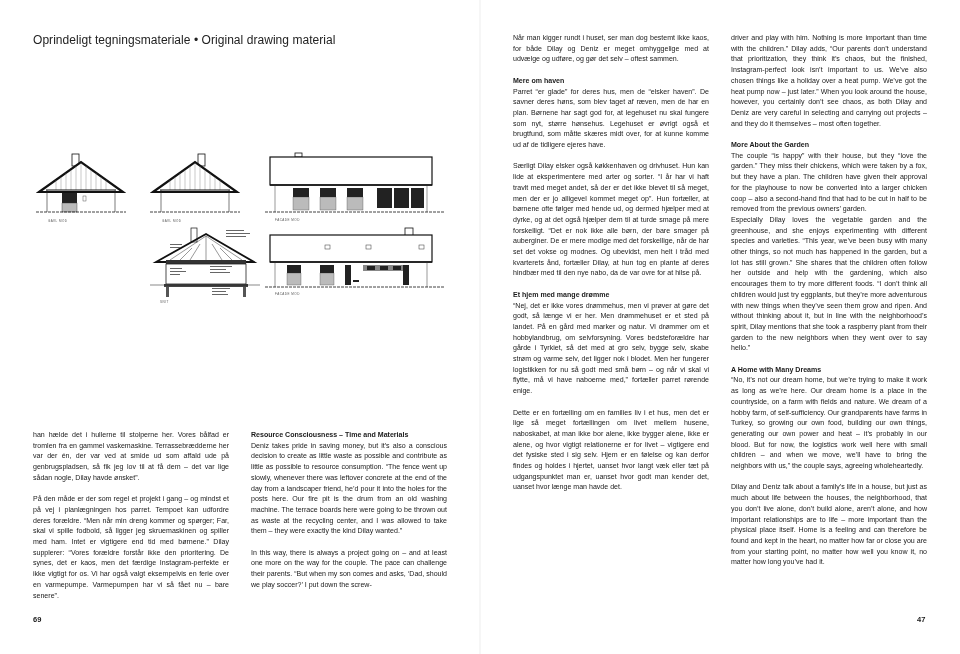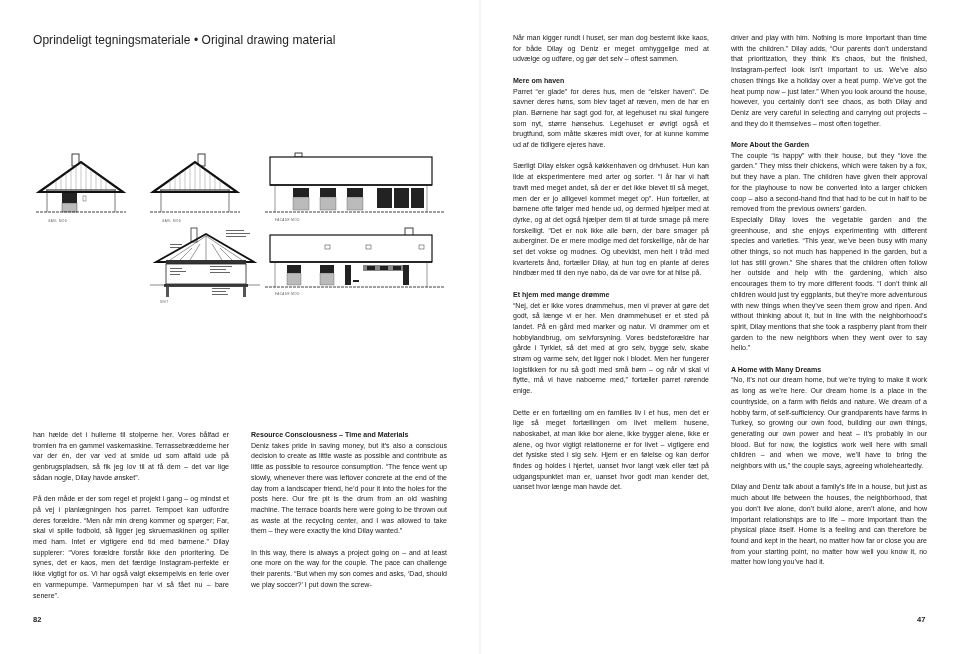--- a/index.html
+++ b/index.html
@@ -166,21 +166,21 @@
     <div class="col" style="left:33px;top:430px;width:196px;">
       <p>han hælde det i hullerne til stolperne her. Vores bålfad er tromlen fra en gammel vaskemaskine. Terrassebrædderne her var der én, der var ved at smide ud som affald ude på genbrugspladsen, så fik jeg lov til at få dem – det var lige sådan nogle, Dilay havde ønsket”.</p>
       <p class="nomargin">På den måde er der som regel et projekt i gang – og mindst et på vej i planlægningen hos parret. Tempoet kan udfordre deres forældre. “Men når min dreng kommer og spørger; Far, skal vi spille fodbold, så ligger jeg skruemaskinen og spiller med ham. Intet er vigtigere end tid med børnene.” Dilay supplerer: “Vores forældre forstår ikke den prioritering. De synes, det er kaos, men det færdige Instagram-perfekte er ikke vigtigt for os. Vi har også valgt eksempelvis en ferie over en varmepumpe. Varmepumpen har vi så fået nu – bare senere”.</p>
     </div>
 
     <div class="col" style="left:251px;top:430px;width:196px;">
       <h3>Resource Consciousness – Time and Materials</h3>
       <p>Deniz takes pride in saving money, but it’s also a conscious decision to create as little waste as possible and contribute as little as possible to resource consumption. “The fence went up slowly, whenever there was leftover concrete at the end of the day from a landscaper friend, he’d pour it into the holes for the posts here. Our fire pit is the drum from an old washing machine. The terrace boards here were going to be thrown out as waste at the recycling center, and I was allowed to take them – they were exactly the kind Dilay wanted.”</p>
       <p class="nomargin">In this way, there is always a project going on – and at least one more on the way for the couple. The pace can challenge their parents. “But when my son comes and asks, ‘Dad, should we play soccer?’ I put down the screw-</p>
     </div>
-    <div class="pageno" style="left:33px;">82</div>
+    <div class="pageno" style="left:33px;">69</div>
   </div>
 
   <div>
     <div class="col" style="left:513px;top:33px;width:196px;">
       <p>Når man kigger rundt i huset, ser man dog bestemt ikke kaos, for både Dilay og Deniz er meget omhyggelige med at udvælge og udføre, og gør det selv – oftest sammen.</p>
       <h3>Mere om haven</h3>
       <p>Parret “er glade” for deres hus, men de “elsker haven”. De savner deres høns, som blev taget af ræven, men de har en plan. Børnene har sagt god for, at legehuset nu skal fungere som nyt, større hønsehus. Legehuset er øvrigt også et brugtfund, som måtte skæres midt over, for at kunne komme ud af de tidligere ejeres have.</p>
       <p>Særligt Dilay elsker også køkkenhaven og drivhuset. Hun kan lide at eksperimentere med arter og sorter. “I år har vi haft travlt med meget andet, så der er det ikke blevet til så meget, men der er jo alligevel kommet meget op”. Hun fortæller, at børnene ofte følger med hende ud, og dermed hjælper med at dyrke, og at det også hjælper dem til at turde smage på mere forskelligt. “Det er nok ikke alle børn, der bare smager på auberginer. De er mere modige med det forskellige, når de har set det vokse og modnes. Og ubevidst, men helt i tråd med kvarterets ånd, fortæller Dilay, at hun tog en plante af deres hindbær med til den nye nabo, da de var ovre for at hilse på.</p>
       <h3>Et hjem med mange drømme</h3>
       <p>“Nej, det er ikke vores drømmehus, men vi prøver at gøre det godt, så længe vi er her. Men drømmehuset er et sted på landet. På en gård med marker og natur. Vi drømmer om et hobbylandbrug, om selvforsyning. Vores bedsteforældre har gårde i Tyrkiet, så det med at gro selv, bygge selv, skabe strøm og varme selv, det ligger nok i blodet. Men her fungerer logistikken for nu så godt med små børn – og når vi skal vi flytte, må vi have naboerne med,” fortæller parret rørende enige.</p>

